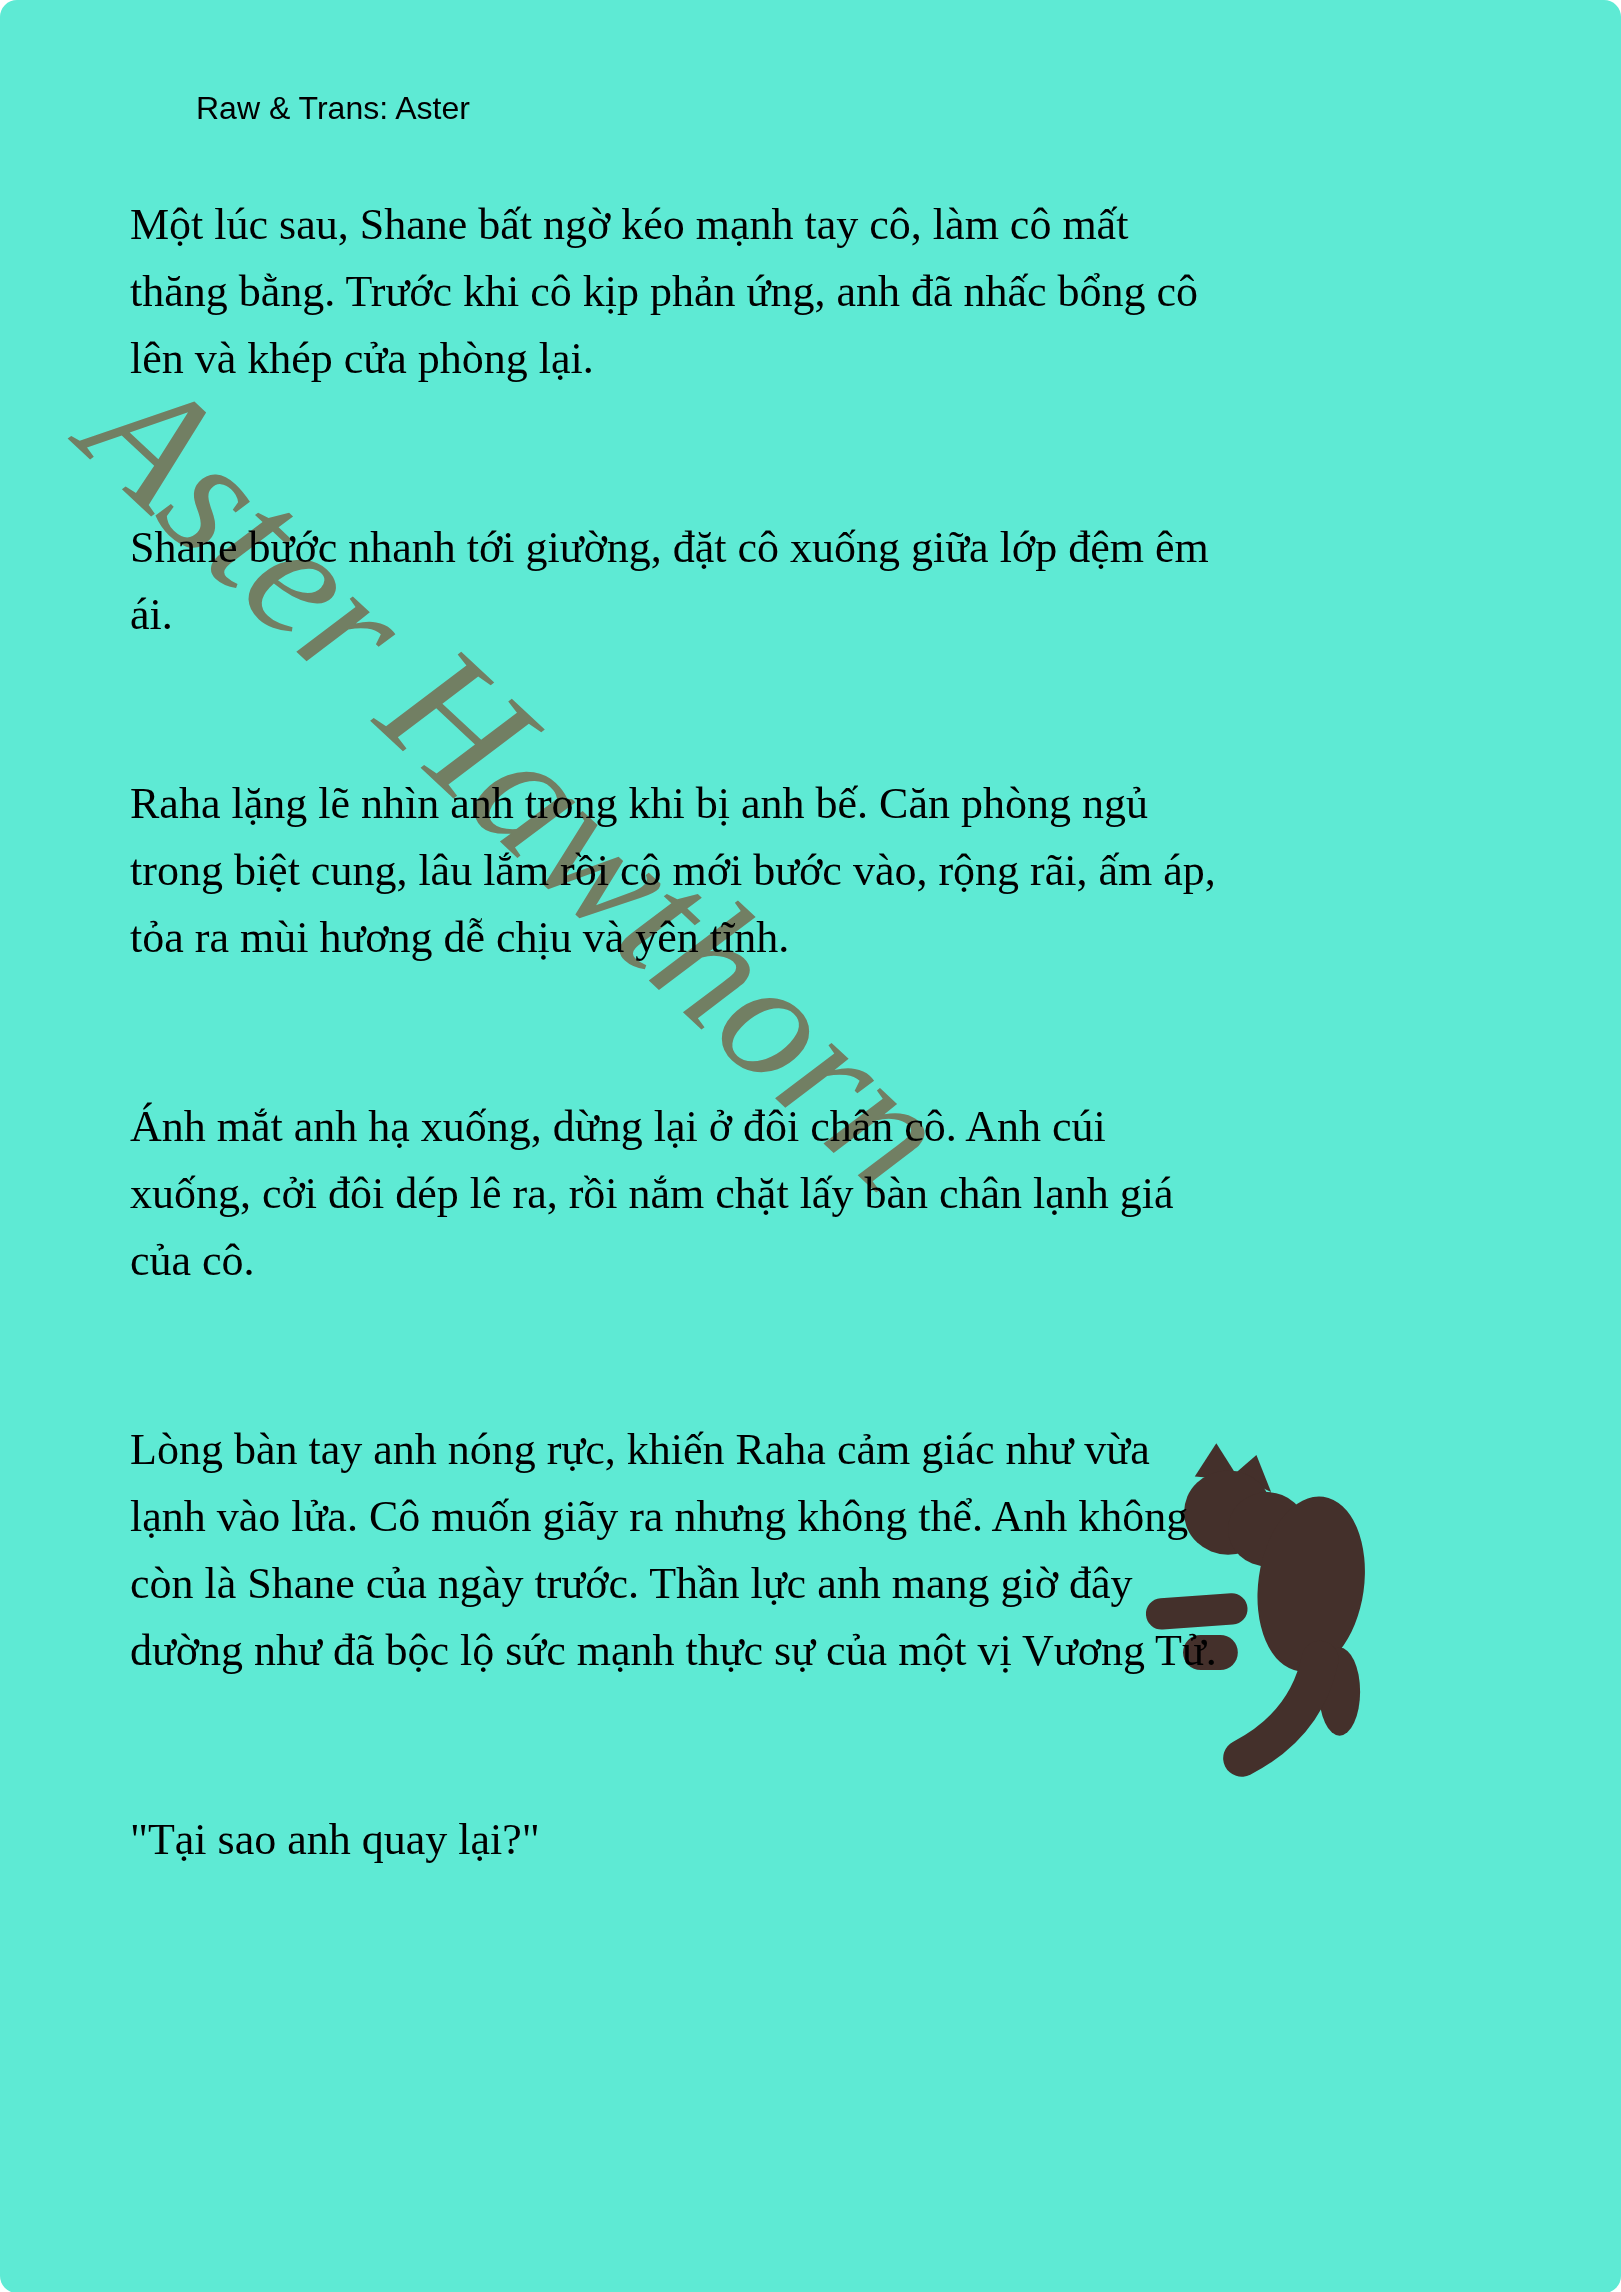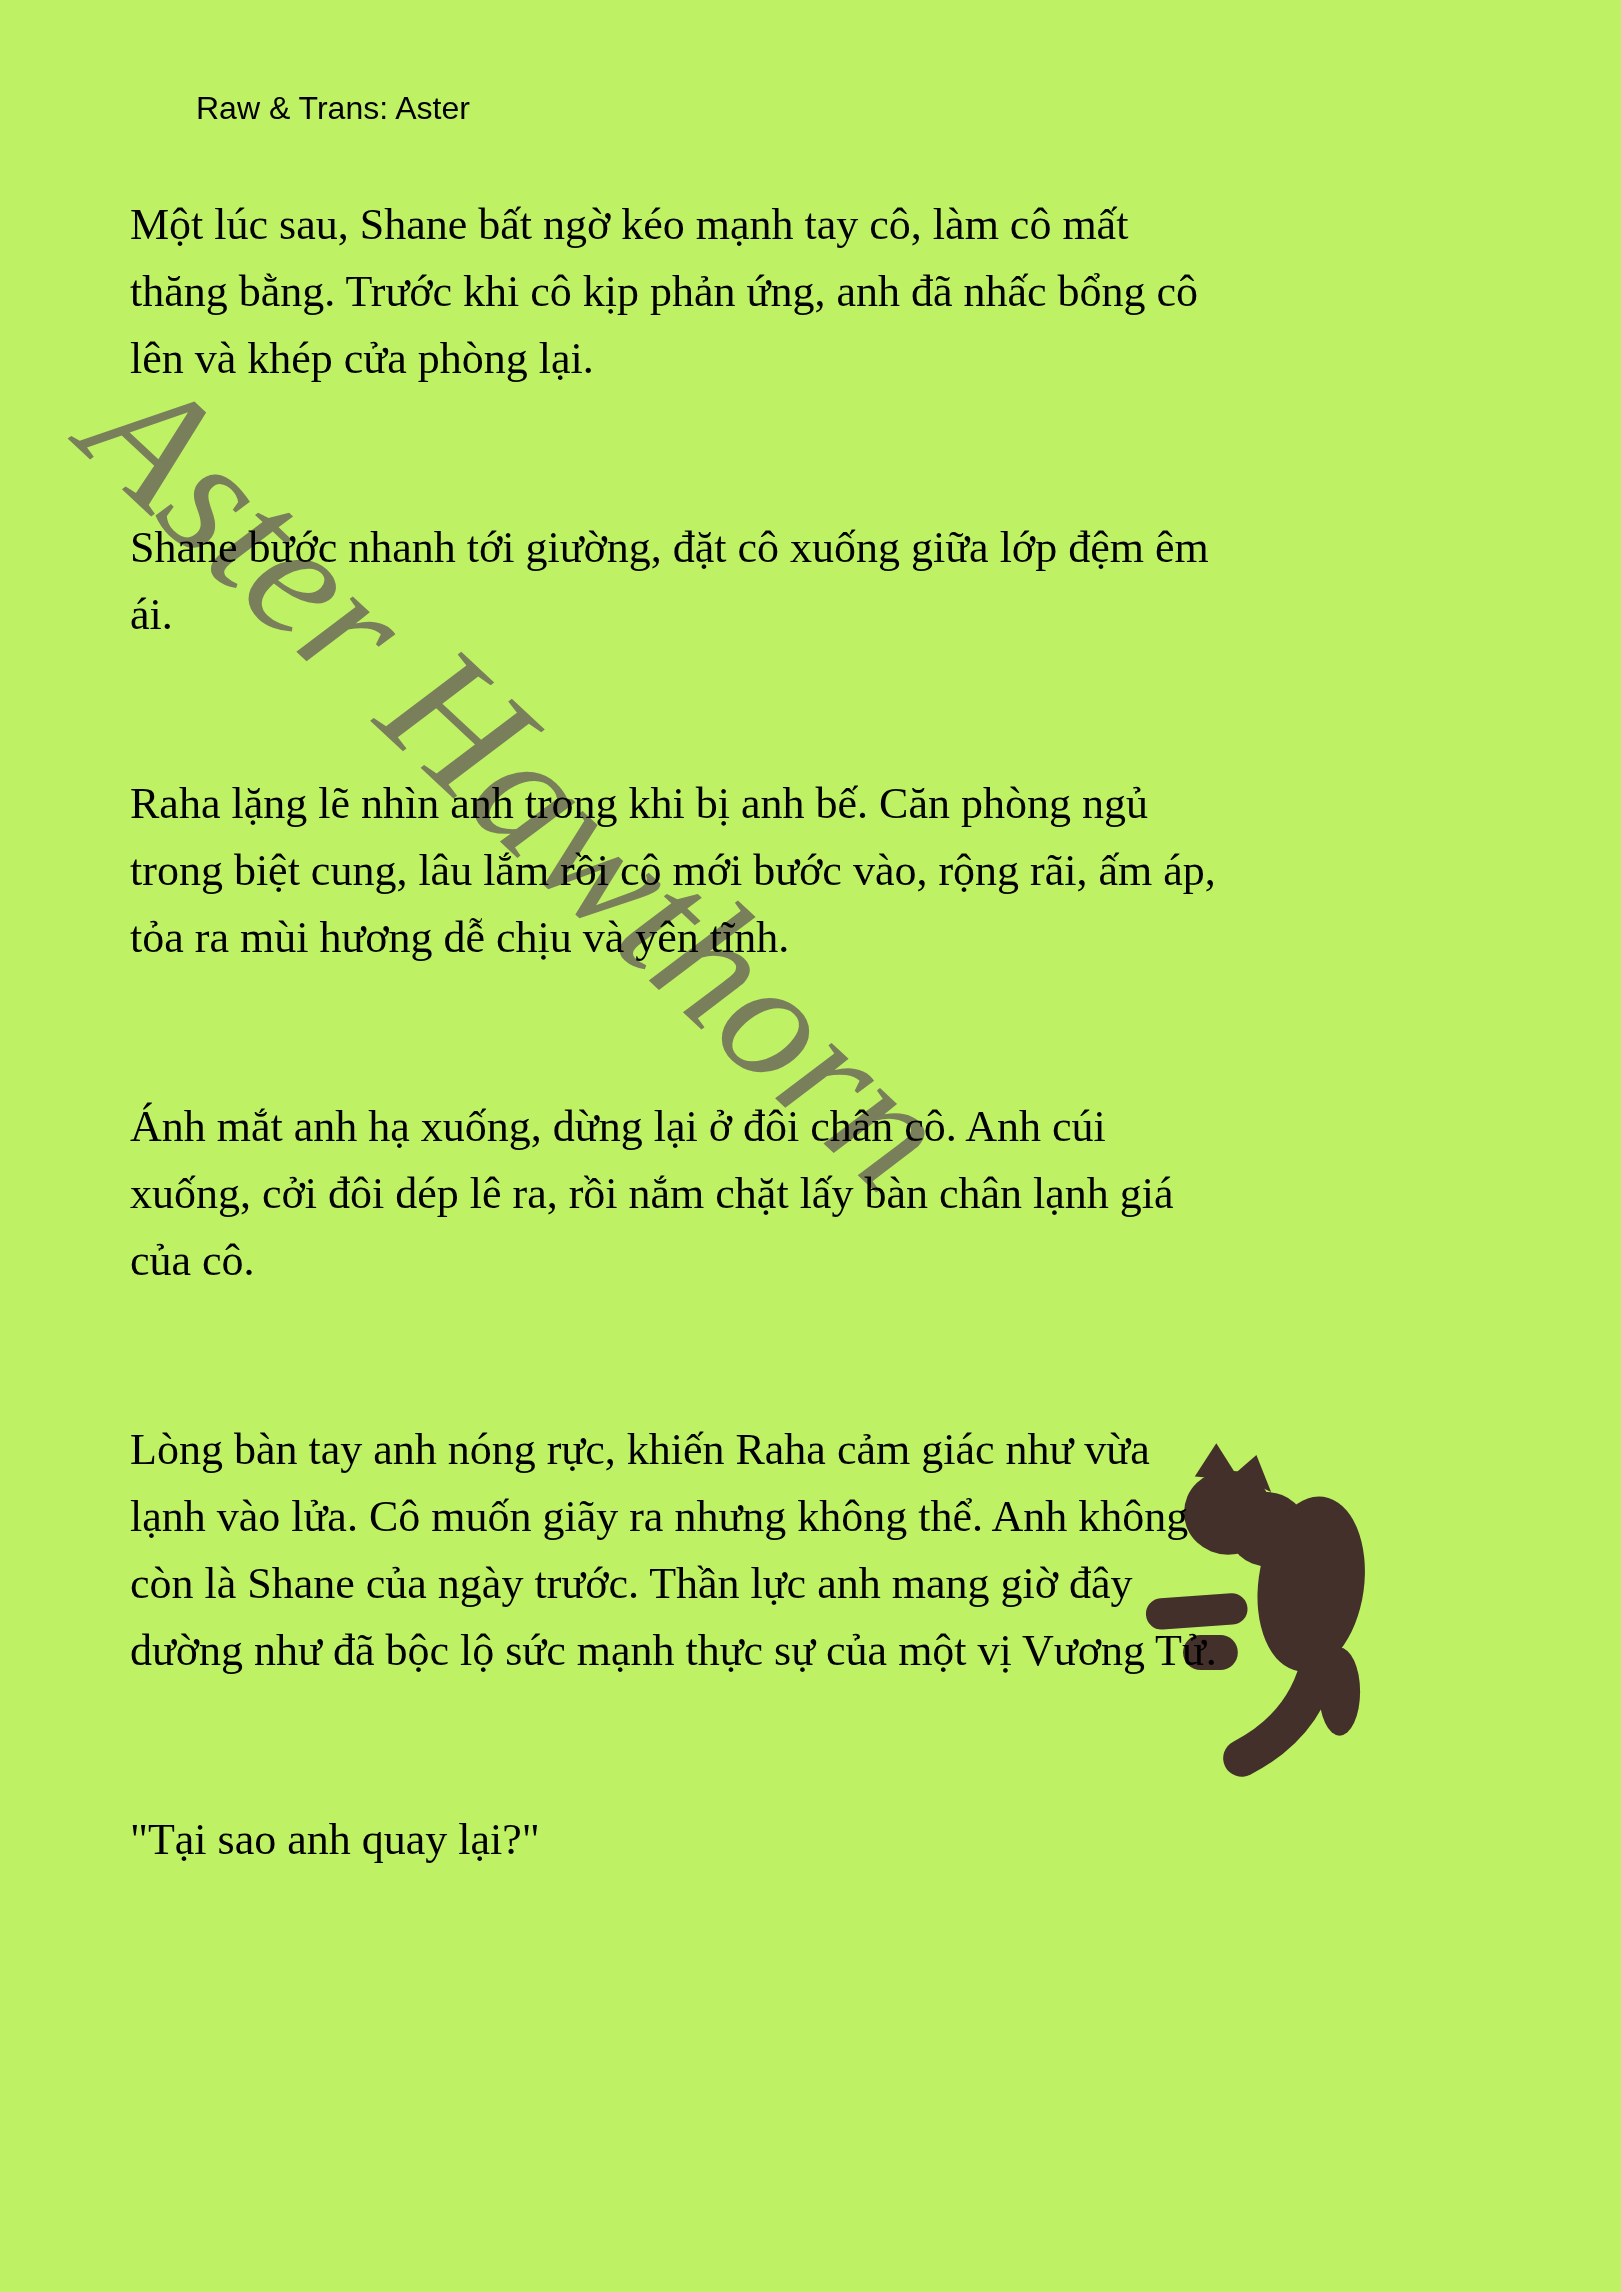--- a/index.html
+++ b/index.html
@@ -56,21 +56,21 @@
     z-index: 3;
   }
   .content p {
     margin: 0 0 122px 0;
     white-space: pre-line;
   }
 </style>
 </head>
 <body>
 
-<div class="page" style="background-color: #bef264;">
+<div class="page" style="background-color: #5eead4; border-radius: 17px;">
 
   <div class="header">Raw &amp; Trans: Aster</div>
 
   <div class="watermark" style="color: rgb(116, 118, 90);">Aster Hawthorn</div>
 
   <svg class="cat" width="225" height="338" viewBox="0 0 230 345" aria-hidden="true">
     <g fill="#44302b">
       <polygon points="78,4 102,42 56,38"></polygon>
       <polygon points="119,16 134,54 96,36"></polygon>
       <ellipse cx="90" cy="75" rx="45" ry="43"></ellipse>

